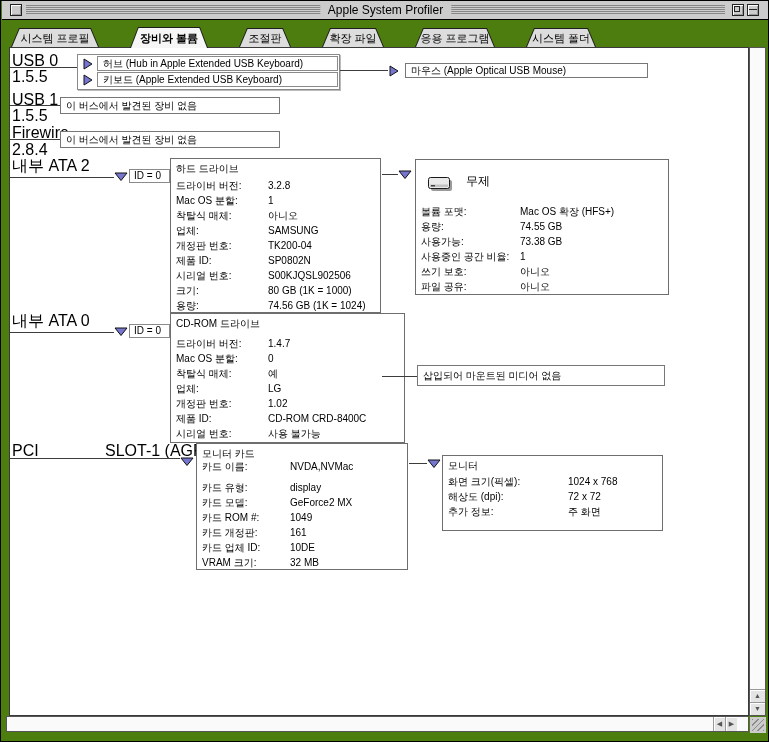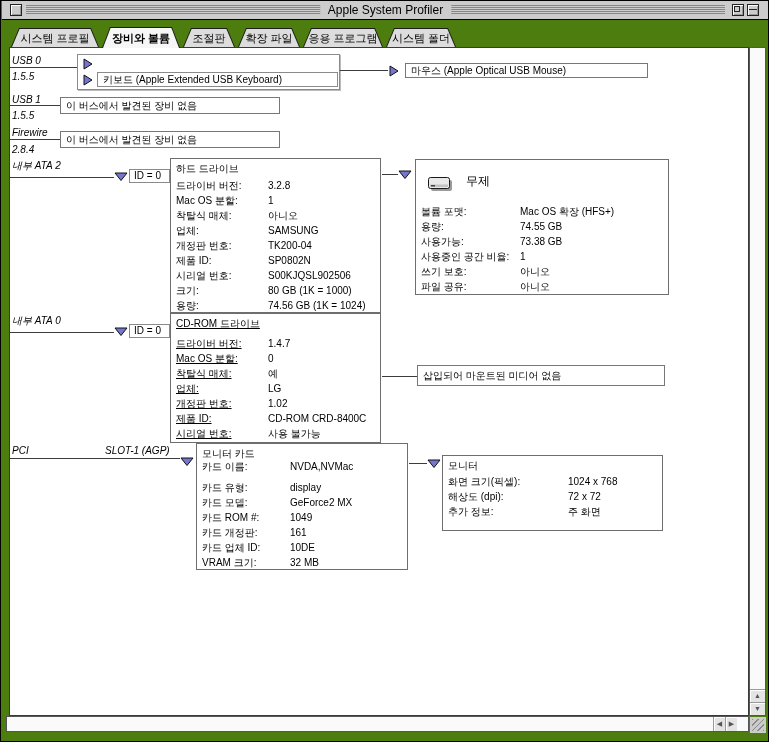--- a/index.html
+++ b/index.html
@@ -13,31 +13,31 @@
   .wtitle{position:absolute;left:50%;top:2px;transform:translateX(-50%);background:#cccccc;
     padding:0 8px;font-size:12px;line-height:15px;white-space:nowrap;}
   .tbox{position:absolute;top:3px;width:12px;height:12px;background:#ccc;border:1px solid #222;
     box-shadow:inset 1px 1px 0 #fff,inset -1px -1px 0 #999;}
   .tbox-close{left:8px;}
   .tbox-zoom{right:25px;}
   .tbox-collapse{right:10px;}
   .tbox-zoom .inner{position:absolute;left:1px;top:1px;width:6px;height:6px;border:1px solid #222;}
   .tbox-collapse .inner{position:absolute;left:1px;top:4px;width:8px;height:1px;background:#222;}
   
-  .tabstrip{position:absolute;left:10px;top:27px;height:20px;display:flex;}
+  .tabstrip{position:absolute;left:10px;top:27px;height:20px;display:flex;gap:28px;}
   .tab{position:relative;height:19px;margin-right:3px;}
   .tab-b{position:absolute;inset:0;background:#1d1d1d;clip-path:polygon(8px 0,calc(100% - 8px) 0,100% 100%,0 100%);}
   .tab-f{position:absolute;inset:1px 1px 0 1px;background:#dddddd;clip-path:polygon(7.6px 0,calc(100% - 7.6px) 0,100% 100%,0 100%);
     display:flex;align-items:center;justify-content:center;font-size:11px;white-space:nowrap;}
   .tab.active{height:21px;margin-top:-1px;z-index:7;}
   .tab.active .tab-f{background:#f6f6f6;font-weight:bold;}
   
   .panel{position:absolute;left:8px;top:46px;width:740px;height:669px;background:#ffffff;
     border:1px solid #3a3a3a;z-index:2;}
-  .lab{position:absolute;font-size:10px;line-height:11px;white-space:nowrap;font-style:italic;}
+  .lab{position:absolute;font-size:16px;line-height:11px;white-space:nowrap;}
   .hline{position:absolute;height:1px;background:#3c3c3c;}
   .tri{position:absolute;width:12px;height:12px;line-height:0;}
   .sbox{position:absolute;background:#fff;border:1px solid #777;font-size:10px;line-height:15px;
     padding-left:5px;white-space:nowrap;overflow:hidden;}
   .gbox{position:absolute;background:#fff;border:1px solid #8a8a8a;box-shadow:1px 1px 0 #bbb;}
   .idbox{position:absolute;background:#fff;border:1px solid #8a8a8a;font-size:10px;line-height:12px;padding-left:4px;white-space:nowrap;}
   .ibox{position:absolute;background:#fff;border:1px solid #6e6e6e;padding:3px 0 0 5px;font-size:10px;}
   .ibox-title{font-size:10px;line-height:13px;white-space:nowrap;}
   .irow{position:relative;height:15px;line-height:13px;white-space:nowrap;}
   .irow .v{position:absolute;left:var(--vx);top:0;}
@@ -120,20 +120,21 @@
 
   <div class="panel">
 
     <div class="lab" style="left:2px;top:7px;">USB 0</div>
     <div class="hline" style="left:0;top:19px;width:67px;"></div>
     <div class="lab" style="left:2px;top:23px;">1.5.5</div>
     <div class="gbox" style="left:67px;top:6px;width:263px;height:36px;"></div>
     <span class="tri" style="left:73px;top:10px;"><svg width="10" height="12" viewBox="0 0 10 12">
           <polygon points="1,1 9,6 1,11" fill="#7676cf" stroke="#101010" stroke-width="1"></polygon>
         </svg></span>
+    <div class="sbox" style="left:87px;top:8px;width:241px;height:15px;line-height:13px;border-color:#8a8a8a;">허브 (Hub in Apple Extended USB Keyboard)</div>
     <span class="tri" style="left:73px;top:26px;"><svg width="10" height="12" viewBox="0 0 10 12">
           <polygon points="1,1 9,6 1,11" fill="#7676cf" stroke="#101010" stroke-width="1"></polygon>
         </svg></span>
     <div class="sbox" style="left:87px;top:24px;width:241px;height:15px;line-height:13px;border-color:#8a8a8a;">키보드 (Apple Extended USB Keyboard)</div>
     <div class="hline" style="left:330px;top:22px;width:48px;"></div>
     <span class="tri" style="left:379px;top:17px;"><svg width="10" height="12" viewBox="0 0 10 12">
           <polygon points="1,1 9,6 1,11" fill="#7676cf" stroke="#101010" stroke-width="1"></polygon>
         </svg></span>
     <div class="sbox" style="left:395px;top:15px;width:243px;height:15px;line-height:13px;">마우스 (Apple Optical USB Mouse)</div>
 
@@ -190,21 +191,21 @@
       <div class="irow"><span>파일 공유:</span><span class="v">아니오</span></div>
     </div>
 
     <div class="lab" style="left:2px;top:267px;">내부 ATA 0</div>
     <div class="hline" style="left:0;top:284px;width:104px;"></div>
     <span class="tri" style="left:104px;top:279px;"><svg width="14" height="10" viewBox="0 0 14 10">
           <polygon points="1,1 13,1 7,8.5" fill="#7676cf" stroke="#101010" stroke-width="1"></polygon>
         </svg></span>
     <div class="idbox" style="left:119px;top:276px;width:41px;height:14px;">ID = 0</div>
 
-    <div class="ibox" style="left:160px;top:265px;width:211px;height:130px;text-decoration:underline;--vx:92px;">
+    <div class="ibox" style="left:160px;top:265px;width:235px;height:130px;--vx:92px;">
       <div class="ibox-title">CD-ROM 드라이브</div>
       <div class="irow" style="margin-top:7px;"><span>드라이버 버전:</span><span class="v">1.4.7</span></div>
       <div class="irow"><span>Mac OS 분할:</span><span class="v">0</span></div>
       <div class="irow"><span>착탈식 매체:</span><span class="v">예</span></div>
       <div class="irow"><span>업체:</span><span class="v">LG</span></div>
       <div class="irow"><span>개정판 번호:</span><span class="v">1.02</span></div>
       <div class="irow"><span>제품 ID:</span><span class="v">CD-ROM CRD-8400C</span></div>
       <div class="irow"><span>시리얼 번호:</span><span class="v">사용 불가능</span></div>
     </div>
 

